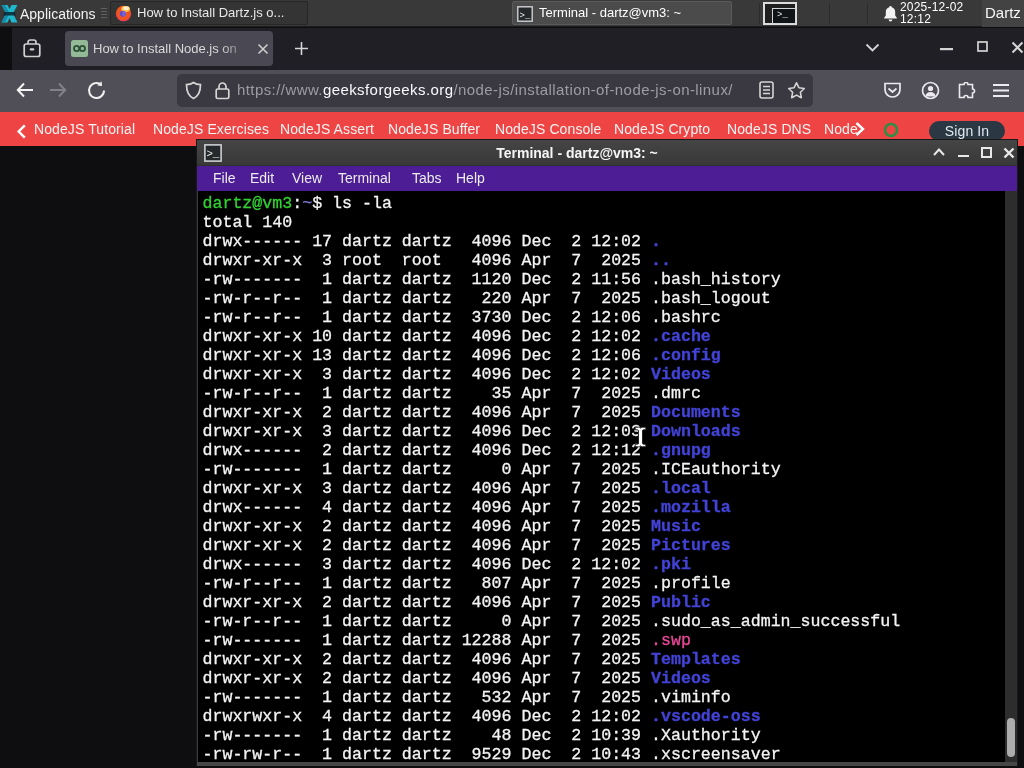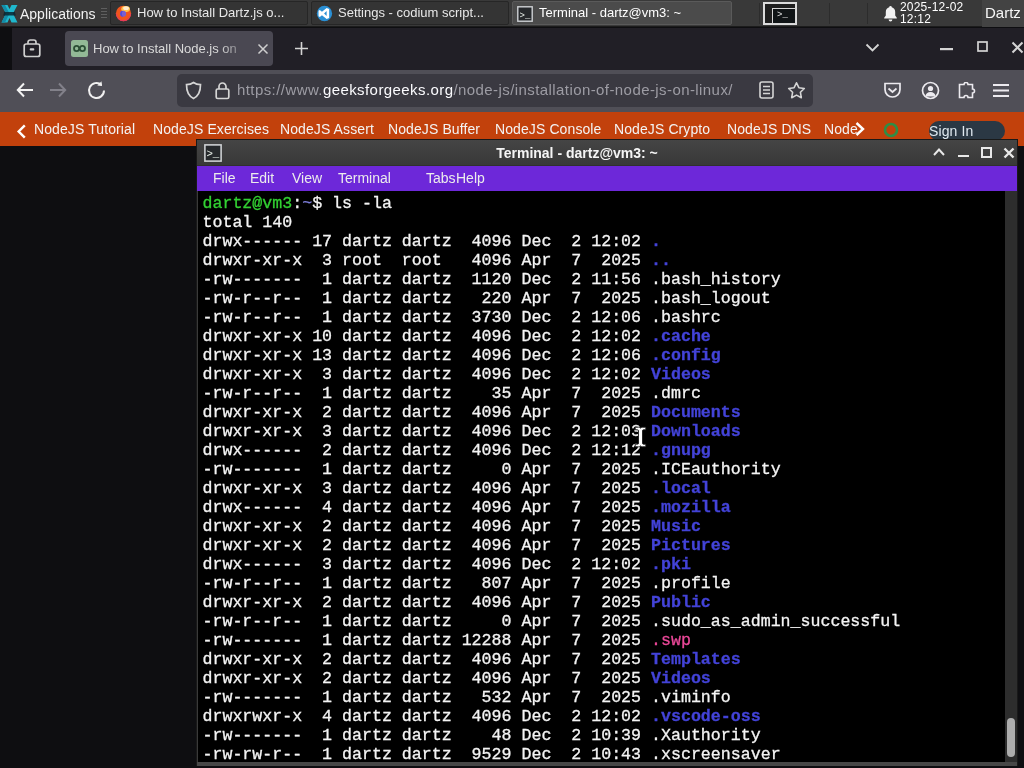--- a/index.html
+++ b/index.html
@@ -28,33 +28,33 @@
   #toolbar { position:absolute; left:0; top:70px; width:1024px; height:42px;
     background:#504f57; }
   #urlbar { position:absolute; left:177px; top:4px; width:636px; height:33px;
     background:#3a3941; border-radius:5px; }
   #urltext { position:absolute; left:60px; top:7px; font-size:15px; color:#9d9ca4;
     white-space:nowrap; letter-spacing:0.42px; }
   #urltext b { color:#fbfbfe; font-weight:normal; }
 
   
   #gfgnav { position:absolute; left:0; top:112px; width:1024px; height:34px;
-    background:#c2410c; color:#f3f3f3; font-size:14px; letter-spacing:0.1px; }
+    background:#ef4444; color:#f3f3f3; font-size:14px; letter-spacing:0.1px; }
   .navitem { position:absolute; top:9px; white-space:nowrap; }
   #signin { position:absolute; left:929px; top:9px; width:76px; height:20px;
     background:#2b3844; border-radius:10px; color:#dfe9f0; font-size:14px;
-    line-height:20px; }
+    text-align:center; line-height:20px; }
 
   
   #term { position:absolute; left:196px; top:139px; width:822px; height:627px;
     background:#3a3a3a; border:1px solid #191919; }
   #ttitle { position:absolute; left:0; top:0; width:820px; height:26px;
     background:linear-gradient(#454545,#383838); border-bottom:1px solid #303030; }
   #tmenu { position:absolute; left:0; top:26px; width:820px; height:25px;
-    background:#6d28d9; color:#ececec; font-size:14px; }
+    background:#4c1d95; color:#ececec; font-size:14px; }
   .mitem { position:absolute; top:4px; }
   #tcontent { position:absolute; left:1px; top:51px; width:819px; height:571px;
     background:#000; overflow:hidden; }
   #tscroll { position:absolute; right:0px; top:0px; width:12px; height:571px;
     background:#2d2d2d; }
   #tthumb { position:absolute; left:2px; top:527px; width:8px; height:39px;
     background:#adadad; border-radius:4.5px; }
   #tbottom { position:absolute; left:0; top:622px; width:820px; height:4px;
     background:#474747; }
   pre.term { position:absolute; left:4.5px; top:3px;
@@ -84,27 +84,20 @@
       <path d="M1 10 a9 9 0 0 0 18 0 l-1 0 a8 8 0 0 1 -16 0 Z" fill="#e53960"></path>
       <path d="M2 13 a9 9 0 0 0 16 0 c-2 3.5-5 5-8 5 s-6-1.5-8-5Z" fill="#e53960"></path>
       <ellipse cx="12.5" cy="4.8" rx="5.2" ry="3.6" fill="#ffc24b"></ellipse>
       <ellipse cx="13" cy="3.8" rx="3.4" ry="2.2" fill="#ffeccf"></ellipse>
       <circle cx="9.6" cy="10.4" r="3.5" fill="#7a5fd0"></circle>
       <path d="M6.1 10.4 a3.5 3.5 0 0 1 3.5 -3.5 c-1 1 -1.5 2 -1.5 3.5 s.5 2.5 1.5 3.5 a3.5 3.5 0 0 1 -3.5 -3.5Z" fill="#4a4ae0"></path>
     </svg>
     <span style="margin-left:26px">How to Install Dartz.js o...</span>
   </div>
 
-  <div class="winbtn" style="left:311px;width:198px;">
-    <svg class="abs" style="left:4px;top:3px" width="17" height="17" viewBox="0 0 20 20">
-      <circle cx="10" cy="10" r="9" fill="#2a8fd4"></circle>
-      <path d="M12.5 3.5 l3 1.2 v10.6 l-3 1.2 -5.5-4.5 -2.5 2-1.5-0.8 v-6.4 l1.5-0.8 2.5 2 Z M12.5 7 l-3 3 3 3 Z" fill="#fff"></path>
-    </svg>
-    <span style="margin-left:26px">Settings - codium script...</span>
-  </div>
 
   <div class="winbtn active" style="left:512px;width:220px;">
     <svg class="abs" style="left:4px;top:4px" width="16" height="16" viewBox="0 0 16 16">
       <rect x="0.8" y="0.8" width="14.4" height="14.4" fill="#26292c" stroke="#cfd2d5" stroke-width="1.4"></rect>
       <text x="2.5" y="11.5" font-size="9" fill="#e8efe8" font-family="Liberation Mono">&gt;_</text>
     </svg>
     <span style="margin-left:26px">Terminal - dartz@vm3: ~</span>
   </div>
 
   <div class="abs" style="left:759px;top:3px;width:1px;height:21px;background:#2c2c2c"></div>
@@ -246,21 +239,21 @@
     </svg>
     <svg class="abs" style="left:806px;top:7px" width="12" height="12" viewBox="0 0 12 12">
       <path d="M1.5 1.5 L10.5 10.5 M10.5 1.5 L1.5 10.5" stroke="#e8e8e8" stroke-width="2.4"></path>
     </svg>
   </div>
   <div id="tmenu">
     <span class="mitem" style="left:16px">File</span>
     <span class="mitem" style="left:53px">Edit</span>
     <span class="mitem" style="left:95px">View</span>
     <span class="mitem" style="left:141px">Terminal</span>
-    <span class="mitem" style="left:229px">Tabs</span>
+    <span class="mitem" style="left:215px">Tabs</span>
     <span class="mitem" style="left:259px">Help</span>
   </div>
   <div id="tcontent">
     <pre class="term"><span class="g">dartz@vm3</span>:<span class="t">~</span>$ ls -la
 total 140
 drwx------ 17 dartz dartz  4096 Dec  2 12:02 <span class="d">.</span>
 drwxr-xr-x  3 root  root   4096 Apr  7  2025 <span class="d">..</span>
 -rw-------  1 dartz dartz  1120 Dec  2 11:56 .bash_history
 -rw-r--r--  1 dartz dartz   220 Apr  7  2025 .bash_logout
 -rw-r--r--  1 dartz dartz  3730 Dec  2 12:06 .bashrc

